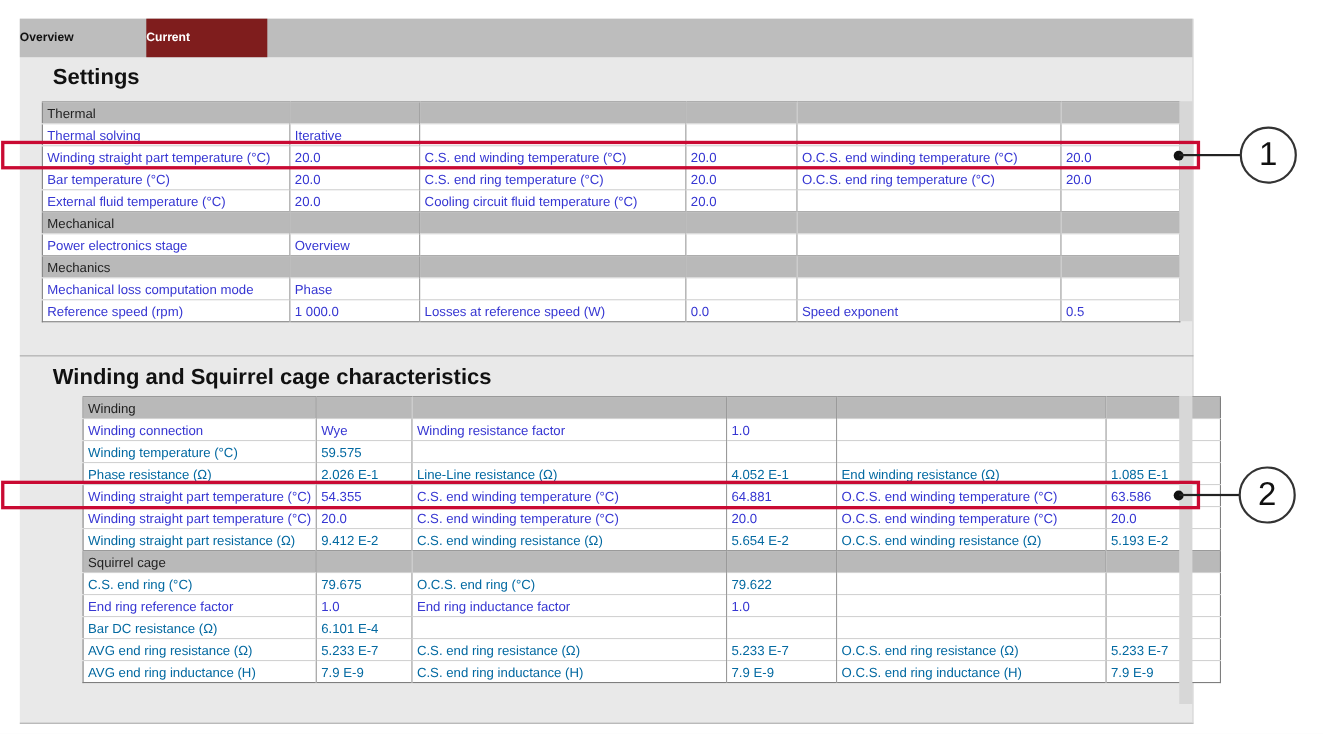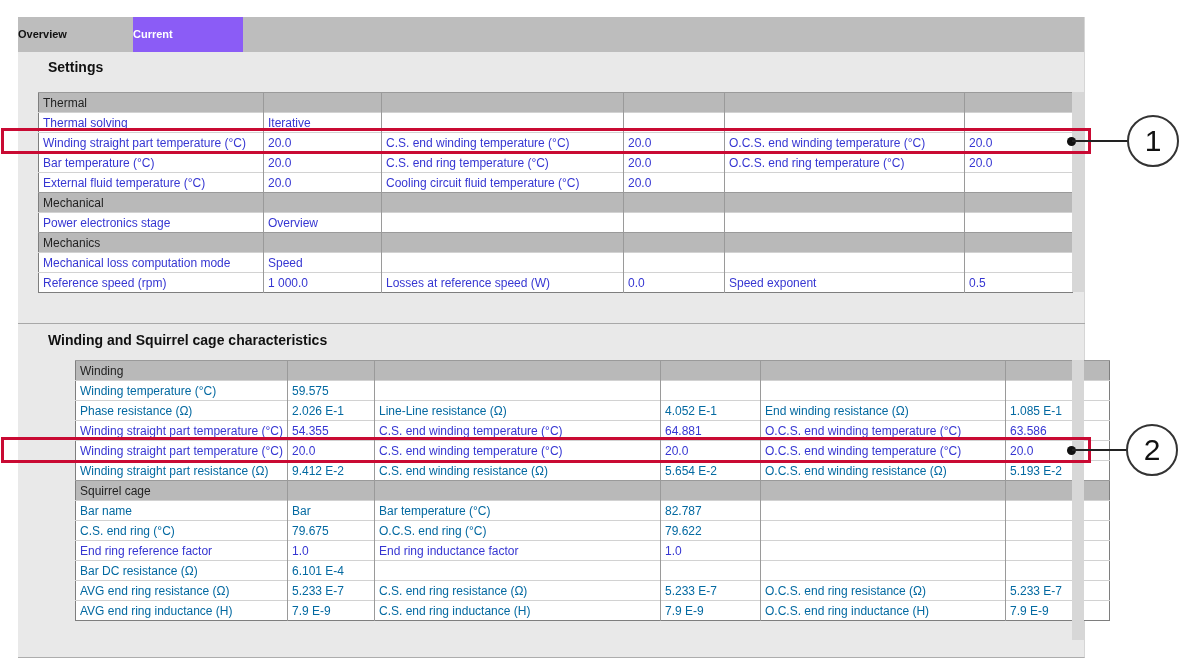--- a/index.html
+++ b/index.html
@@ -9,23 +9,23 @@
 
   
   .panel { position:absolute; left:18px; top:17px; width:1067px; height:641px;
            background:#e9e9e9; border-bottom:1px solid #adadad; border-right:1px solid #d6d6d6; }
 
   
   .tabbar { position:absolute; left:0; top:0; width:100%; height:35px; background:#bdbdbd;
             display:flex; align-items:stretch; }
   .tab { width:110px; line-height:35px; font-size:11px; font-weight:bold;
          color:#111; cursor:default; }
-  .tab.active { background:#8b5cf6; color:#ffffff; margin-left:5px; }
-
-  .heading { position:absolute; left:30px; font-size:14px; font-weight:bold; color:#111; }
+  .tab.active { background:#7f1d1d; color:#ffffff; margin-left:5px; }
+
+  .heading { position:absolute; left:30px; font-size:20px; font-weight:bold; color:#111; }
   #heading-1 { top:42px; }
   #heading-2 { top:315px; }
 
   .sep { position:absolute; left:0; top:306px; width:1067px; border-top:1px solid #a8a8a8; }
 
   
   .tblwrap { position:absolute; left:20px; width:1034px; }
   #tbl1-wrap { top:75px; }
   #tbl2-wrap { top:343px;padding-left:37px; }
   table { border-collapse:collapse; table-layout:fixed; width:1034px;
@@ -143,21 +143,21 @@
             <tr class="group">
               <td>Mechanics</td>
               <td></td>
               <td></td>
               <td></td>
               <td></td>
               <td></td>
             </tr>
             <tr class="blue">
               <td>Mechanical loss computation mode</td>
-              <td>Speed</td>
+              <td>Phase</td>
               <td></td>
               <td></td>
               <td></td>
               <td></td>
             </tr>
             <tr class="blue">
               <td>Reference speed (rpm)</td>
               <td>1 000.0</td>
               <td>Losses at reference speed (W)</td>
               <td>0.0</td>
@@ -185,20 +185,28 @@
         </colgroup>
         <tbody>
             <tr class="group">
               <td>Winding</td>
               <td></td>
               <td></td>
               <td></td>
               <td></td>
               <td></td>
             </tr>
+            <tr class="blue">
+              <td>Winding connection</td>
+              <td>Wye</td>
+              <td>Winding resistance factor</td>
+              <td>1.0</td>
+              <td></td>
+              <td></td>
+            </tr>
             <tr class="black">
               <td>Winding temperature (°C)</td>
               <td>59.575</td>
               <td></td>
               <td></td>
               <td></td>
               <td></td>
             </tr>
             <tr class="black">
               <td>Phase resistance (Ω)</td>
@@ -230,28 +238,20 @@
               <td>C.S. end winding resistance (Ω)</td>
               <td>5.654 E-2</td>
               <td>O.C.S. end winding resistance (Ω)</td>
               <td>5.193 E-2</td>
             </tr>
             <tr class="group">
               <td>Squirrel cage</td>
               <td></td>
               <td></td>
               <td></td>
-              <td></td>
-              <td></td>
-            </tr>
-            <tr class="black">
-              <td>Bar name</td>
-              <td>Bar</td>
-              <td>Bar temperature (°C)</td>
-              <td>82.787</td>
               <td></td>
               <td></td>
             </tr>
             <tr class="black">
               <td>C.S. end ring (°C)</td>
               <td>79.675</td>
               <td>O.C.S. end ring (°C)</td>
               <td>79.622</td>
               <td></td>
               <td></td>

